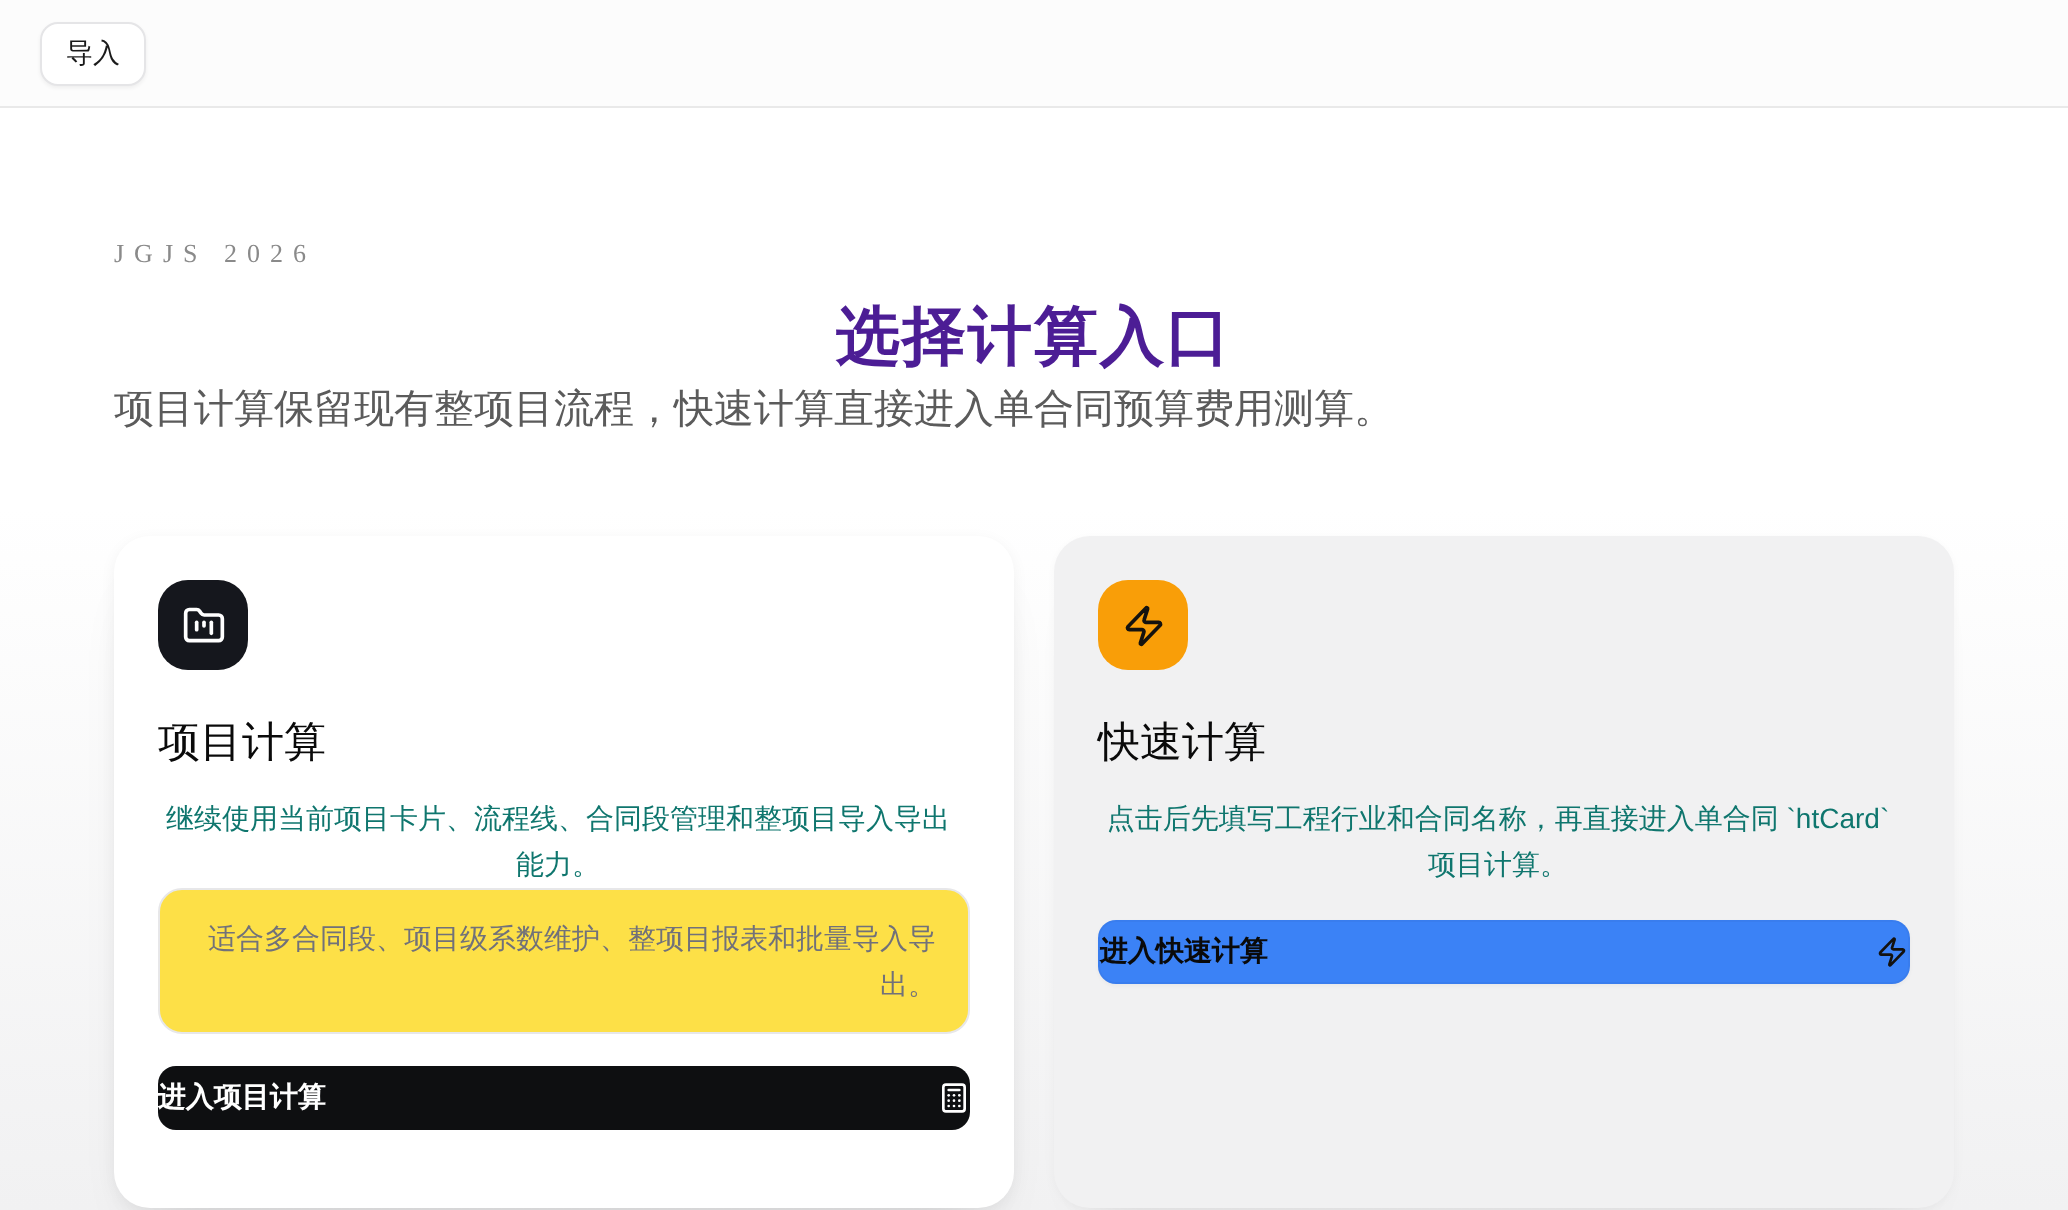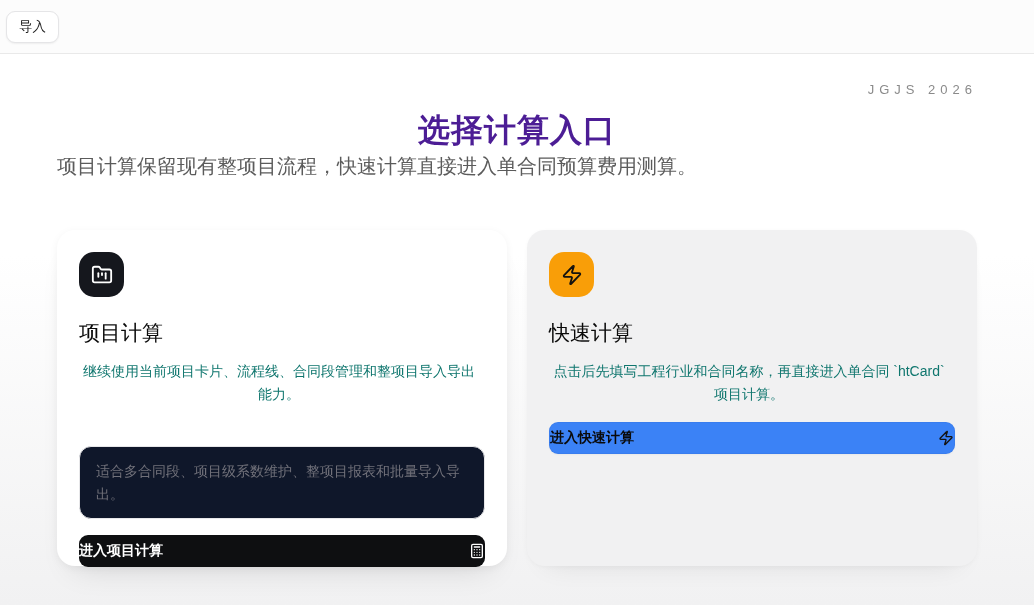--- a/index.html
+++ b/index.html
@@ -9,43 +9,44 @@
     background: linear-gradient(180deg, #ffffff 0%, #ffffff 42%, #f1f1f2 100%);
     color: #0a0a0a;
   }
   
   .topbar {
     height: 54px;
     background: #fcfcfc;
     border-bottom: 1px solid #e9e9e9;
     display: flex;
     align-items: center;
-    padding: 0 6px;
+    padding: 0 20px;
     font-family: Liberation Mono, monospace;
   }
   .import-btn {
     background: #ffffff;
     border: 1px solid #e5e5e7;
     border-radius: 9px;
     padding: 6px 12px;
     font-size: 13.5px;
     color: #1a1a1a;
     box-shadow: 0 1px 2px rgba(0,0,0,0.06);
     cursor: pointer;
     font-family: inherit;
   }
   
   .main { width: 920px; margin: 0 auto; }
   .eyebrow {
-    margin-top: 28px;
-    text-align: right;
+    margin-top: 65px;
+    text-align: left;
     color: #8a8a8a;
     font-size: 13px;
     letter-spacing: 5px;
     font-weight: 500;
+    font-family: Liberation Serif, serif;
   }
   .hero-title {
     margin-top: 12px;
     text-align: center;
     font-size: 32px;
     font-weight: 700;
     color: #4c1d95;
     letter-spacing: 1px;
   }
   .hero-sub {
@@ -89,27 +90,27 @@
   }
   .card-desc {
     margin-top: 13px;
     font-size: 14px;
     line-height: 1.65;
     color: #0f766e;
     max-width: 400px;
     text-align: center;
   }
   .note-box {
-    margin-top: 40px;
     border-radius: 12px;
-    background: #0f172a;
+    background: #fde047;
     font-size: 14px;
     line-height: 1.6;
     color: #71717a;
     padding: 13px 16px;
+    text-align: right;
   }
   .card-project .note-box { border: 1px solid #e7e7e9; }
   .card-quick   .note-box { border: 1px solid rgba(0,0,0,0.02); }
   .cta-btn {
     margin-top: 16px;
     width: 100%;
     height: 32px;
     border-radius: 9px;
     display: flex;
     align-items: center;

